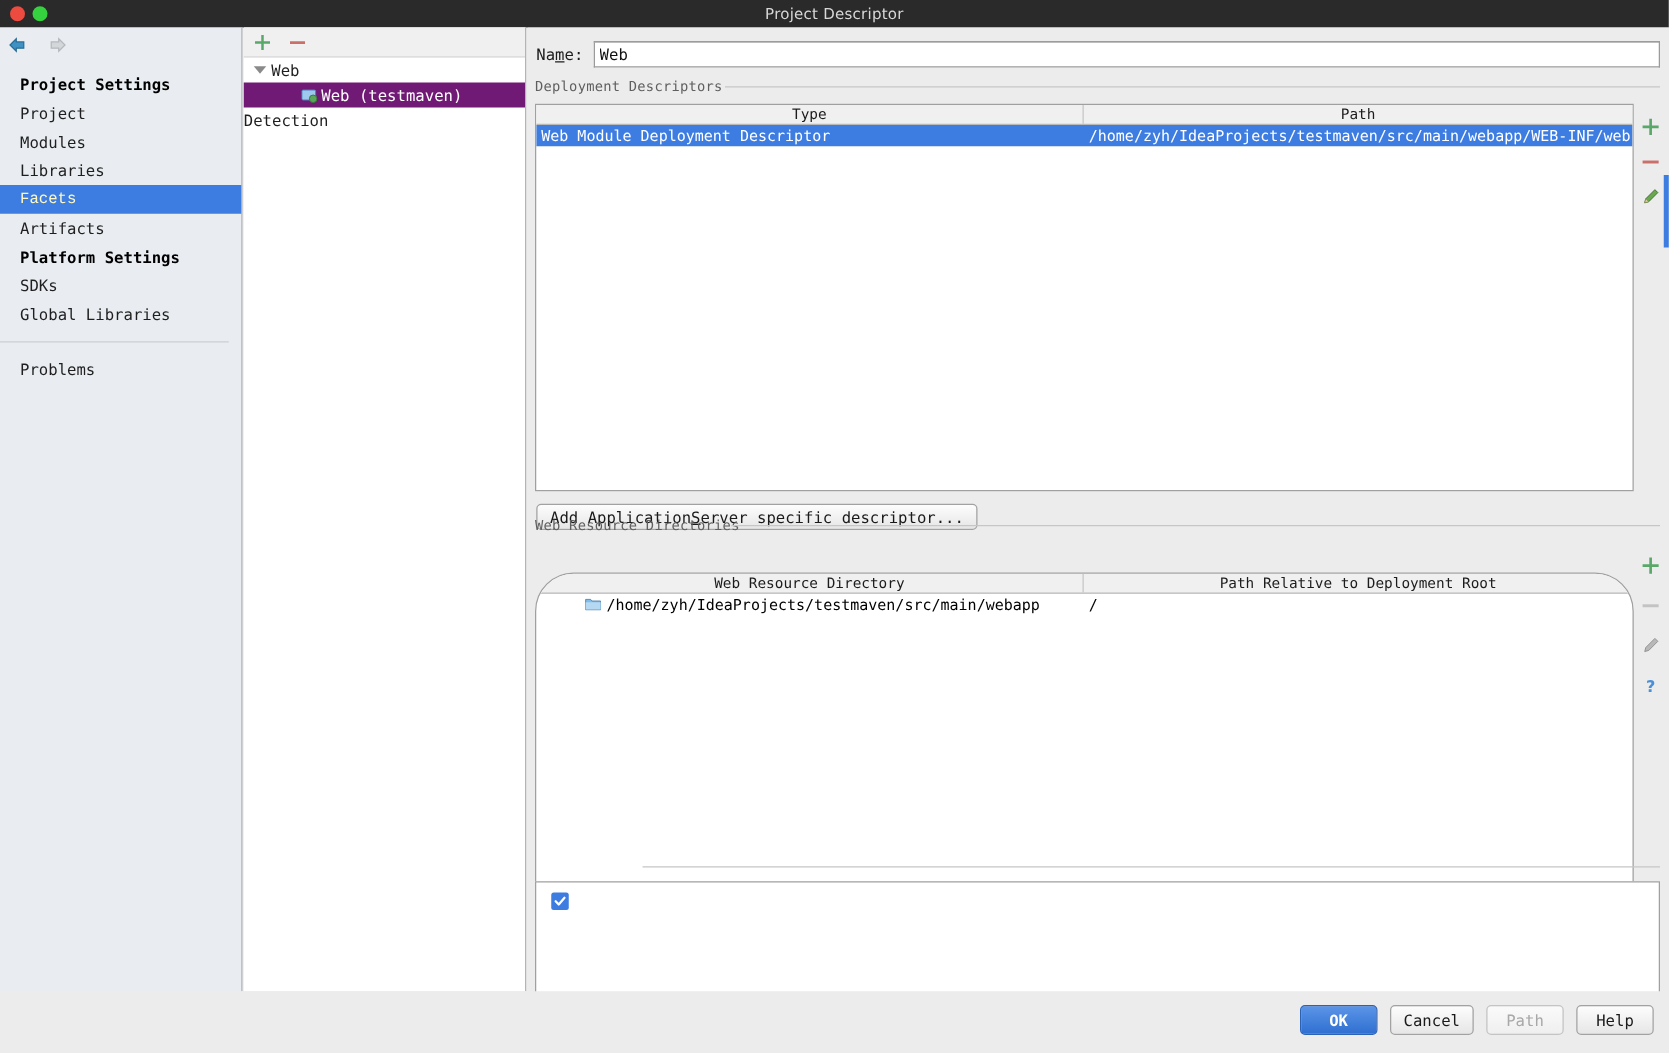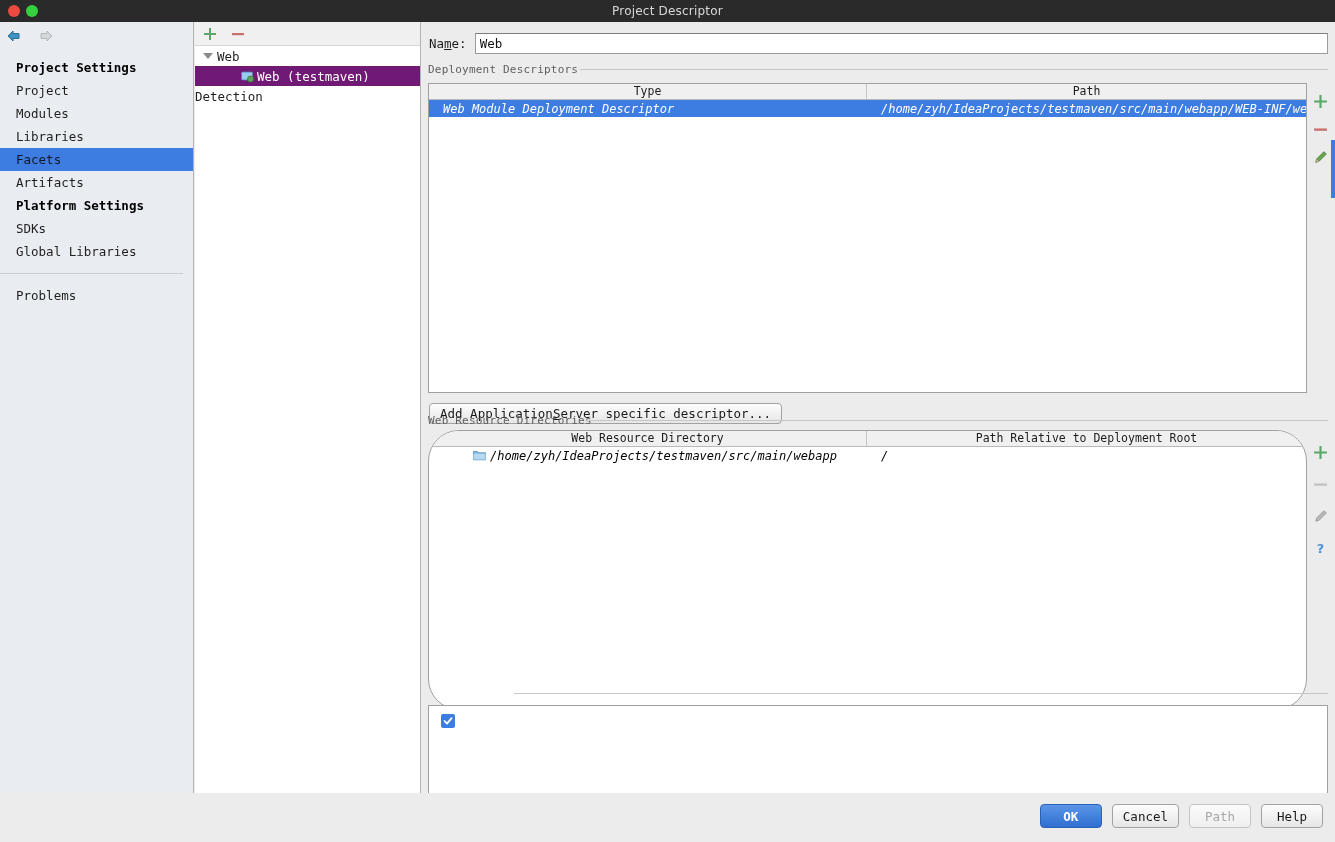--- a/index.html
+++ b/index.html
@@ -38,21 +38,21 @@
   .navarrow svg { display: block; }
   #sidelist { padding-top: 6px; }
   .side-group {
     font-weight: bold; color: #000000; padding: 3px 0 3px 16px;
     font-size: 12.5px; line-height: 17px;
   }
   .side-item {
     padding: 3px 0 3px 16px; color: #1f1f1f; font-size: 12.5px; line-height: 17px;
     white-space: nowrap;
   }
-  .side-item.selected { background: #3d7ce0; color: #0f172a; }
+  .side-item.selected { background: #3d7ce0; color: #fef9c3; font-family: Liberation Mono, monospace; }
   .side-sep { height: 1px; background: #c9cfd6; margin: 10px 10px 10px 0px; }
 
   
   #treepanel {
     position: absolute; left: 195px; top: 22px; width: 226px; height: 771px;
     background: #ffffff;
     border-right: 1px solid #b4b4b4;
   }
   #treetoolbar {
     height: 24px; background: #f0f0f0; border-bottom: 1px solid #d7d7d7;
@@ -95,21 +95,21 @@
   
   .tablebox { position: absolute; background: #ffffff; border: 1px solid #a0a0a0; overflow: hidden; }
   .thead { display: flex; height: 16px; background: #f0f0f0; border-bottom: 1px solid #b9b9b9; }
   .th {
     font-size: 11.5px; color: #1c1c1c; text-align: center; line-height: 15px;
     border-right: 1px solid #c5c5c5; overflow: hidden; white-space: nowrap;
   }
   .th:last-child { border-right: none; }
   .trow { display: flex; height: 17px; align-items: center; }
   .trow.selected { background: #3d7ce0; color: #ffffff; }
-  .td { font-size: 12px; padding-left: 14px; white-space: nowrap; overflow: hidden; display:flex; align-items:center;font-style:italic; }
+  .td { font-size: 12px; padding-left: 4px; white-space: nowrap; overflow: hidden; display:flex; align-items:center; }
   .folder-ico { width: 13px; height: 11px; margin-right: 4px; flex: none; }
 
   
   .sidetools { position: absolute; width: 20px; display: flex; flex-direction: column; align-items: center; gap: 10px; }
   .stbtn { width: 18px; height: 18px; display:flex; align-items:center; justify-content:center; }
 
   
   .btn {
     background: linear-gradient(#fdfdfd, #e6e6e6);
     border: 1px solid #a2a2a2; border-radius: 4px;
@@ -257,21 +257,21 @@
   </div>
   <div class="scroll-sliver" style="left:909px; top:118px; height:58px;"></div>
 
   <button class="btn" style="position:absolute; left:7px; top:381px; height:21px;">
     Add Application <u>S</u>erver specific descriptor...
   </button>
 
   <div class="group-title" style="left:6px; top:392px;">Web Resource Directories</div>
   <div class="group-line" style="left:163px; top:398px; width:743px;"></div>
 
-  <div class="tablebox" style="left:6px; top:408px; width:879px; height:280px;border-radius:31px;">
+  <div class="tablebox" style="left:6px; top:436px; width:879px; height:280px;border-radius:31px;">
     <div class="thead">
       <div class="th" style="width:438px;">Web Resource Directory</div>
       <div class="th" style="width:439px;">Path Relative to Deployment Root</div>
     </div>
     <div class="trow">
       <div class="td" style="width:438px;justify-content:center;">
         <span class="folder-ico">
           <svg width="13" height="11" viewBox="0 0 13 11">
             <path d="M0.5 1.5 h4 l1.2 1.3 h6.8 v7 h-12 z" fill="#7fbce8" stroke="#4a80ad" stroke-width="0.7"></path>
             <path d="M0.5 3.8 h12 v5.8 h-12 z" fill="#b6d9f3" stroke="none"></path>

